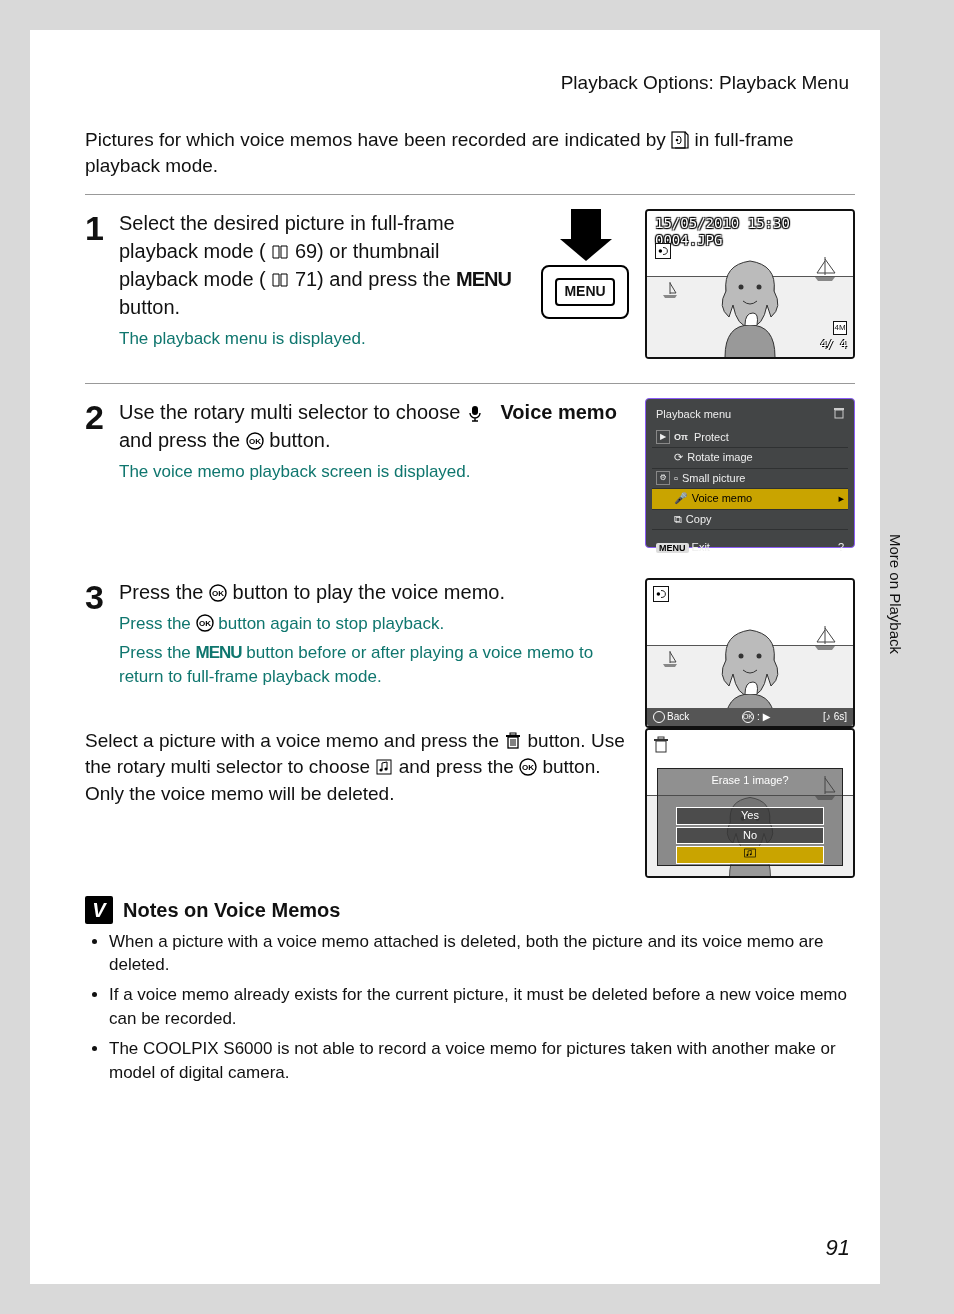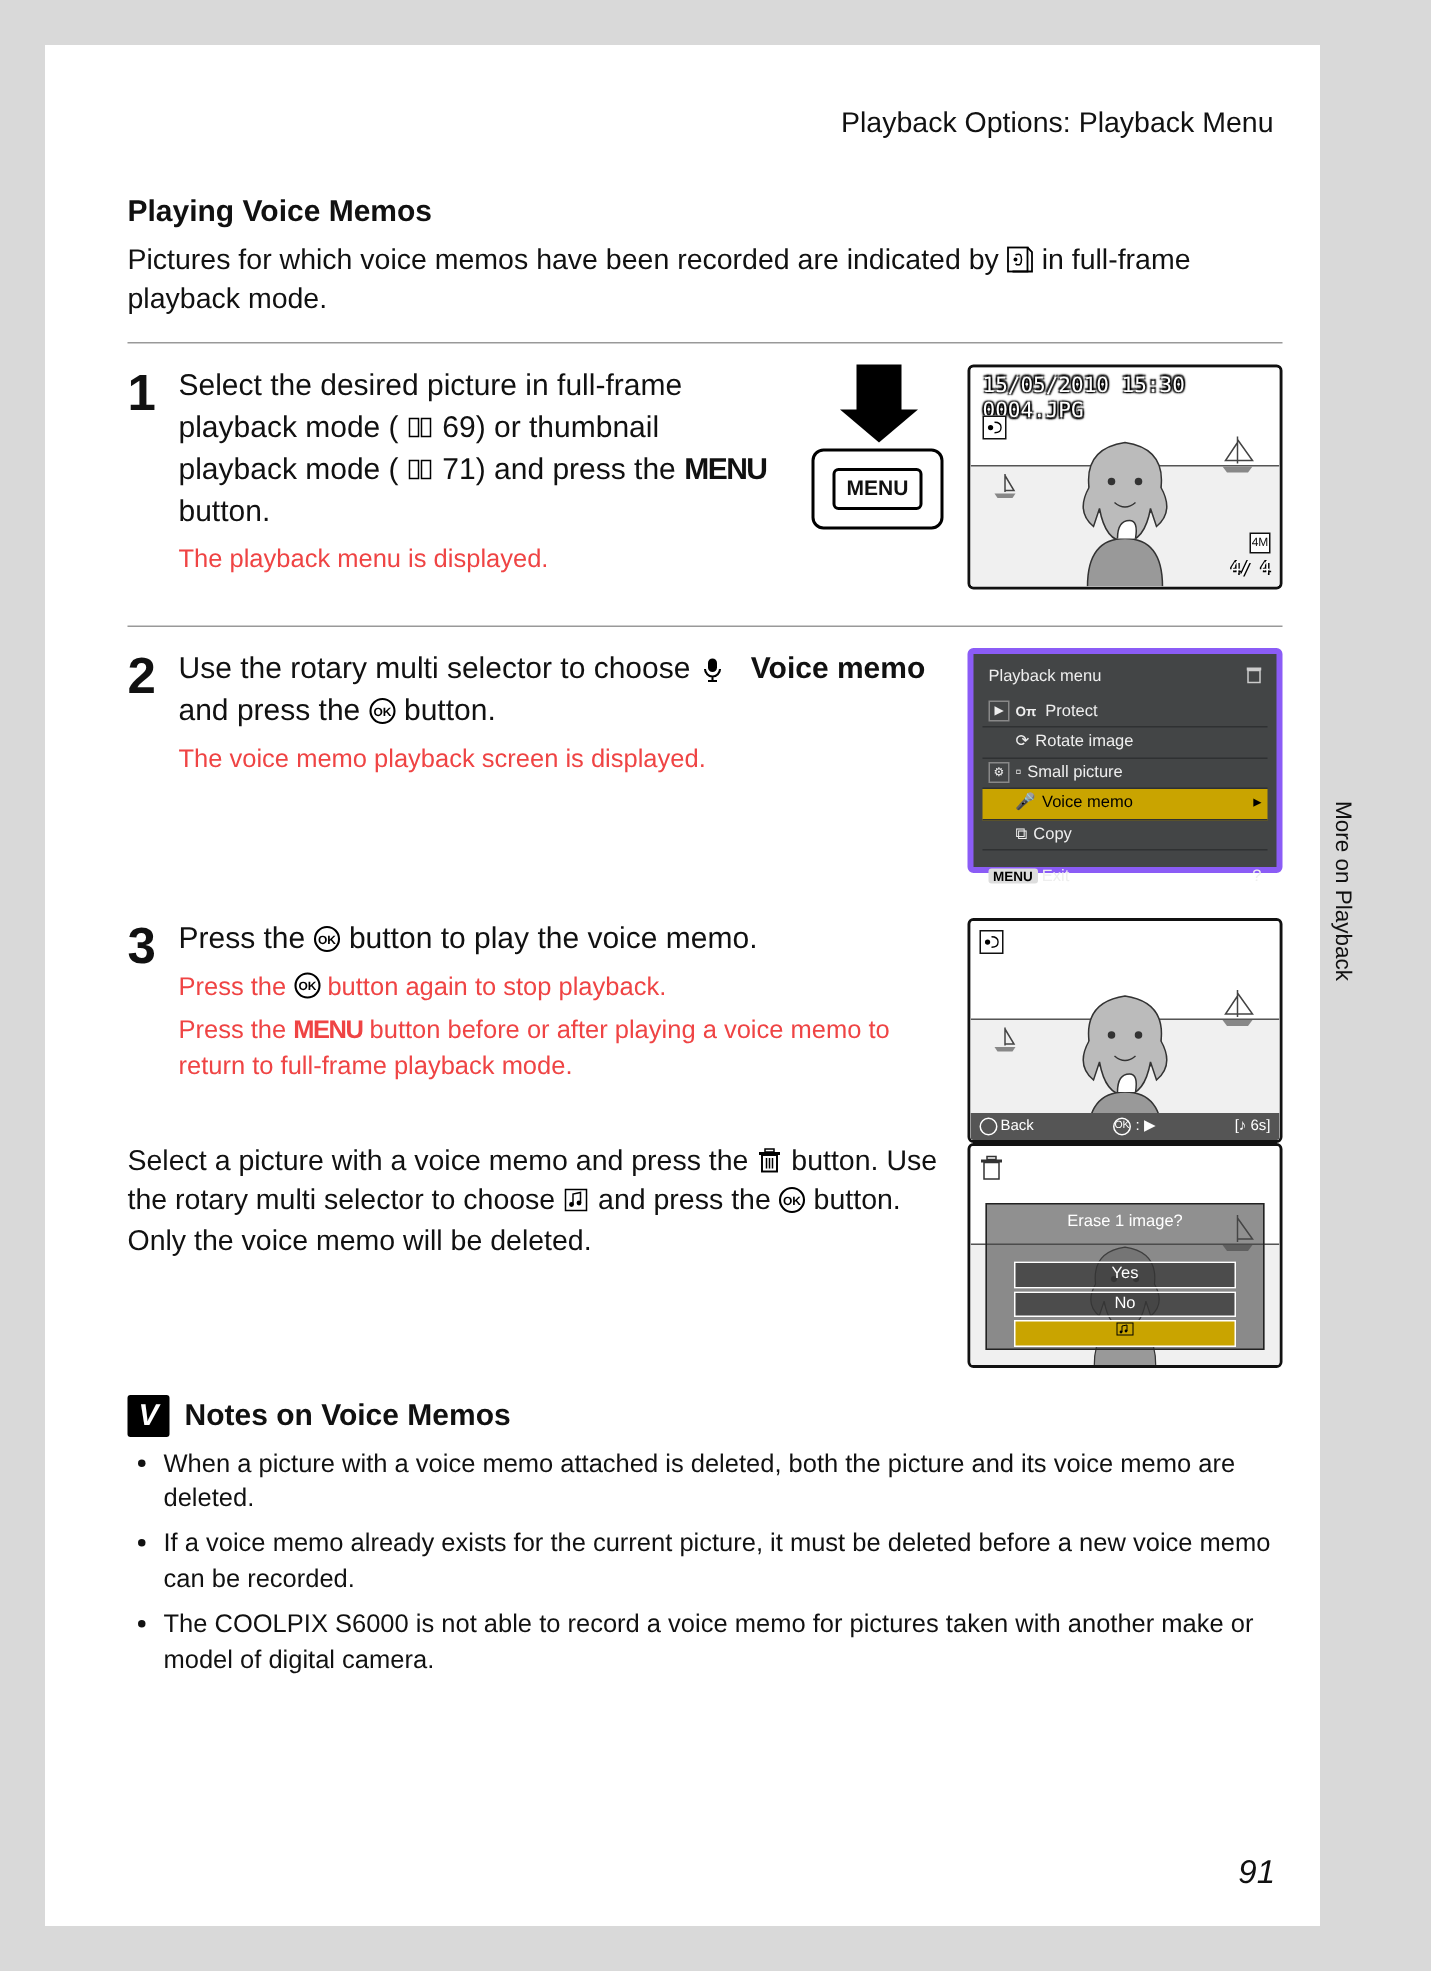--- a/index.html
+++ b/index.html
@@ -39,21 +39,21 @@
   .step-num {
     font-size: 34px;
     font-weight: bold;
     width: 34px;
     flex: 0 0 34px;
     line-height: 1;
     margin-top: 2px;
   }
   .step-body { flex: 1 1 auto; padding-right: 10px; }
   .step-title { font-size: 20px; margin-bottom: 6px; }
-  .step-sub { font-size: 17px; color: #ef4444; margin-bottom: 6px; }
+  .step-sub { font-size: 17px; color: #0f766e; margin-bottom: 6px; }
   .bold { font-weight: bold; }
   .icon-inline {
     display: inline-block;
     vertical-align: -3px;
     width: 18px; height: 18px;
   }
   .row { display: flex; align-items: flex-start; gap: 12px; }
   .col-text { flex: 1 1 auto; }
   .col-illus { flex: 0 0 auto; }
   
@@ -79,21 +79,21 @@
   .screen .overlay-tl {
     position:absolute; top:4px; left:8px; color:#fff; text-shadow:1px 1px 1px #000,-1px -1px 1px #000,1px -1px 1px #000,-1px 1px 1px #000;
     font-family: monospace; font-size:14px; line-height:1.2;
   }
   .screen .overlay-br {
     position:absolute; bottom:4px; right:6px; color:#fff; text-shadow:1px 1px #000,-1px -1px #000; font-family:monospace; font-size:11px;
   }
   .screen .overlay-tr { position:absolute; top:4px; right:6px; width:14px; height:14px; border:1px solid #111; background:#fff; font-size:8px; text-align:center; line-height:12px;}
   .screen .memo-badge { position:absolute; top:32px; left:8px; width:16px; height:16px; border:1px solid #111; background:#fff;}
   .screen-dark {
-    width:210px; height:150px; background:#434546; border:4px solid #8b5cf6; border-radius:4px;
+    width:210px; height:150px; background:#434546; border:1px solid #8b5cf6; border-radius:4px;
     padding:6px; font-size:11px; color:#eee; font-family: Arial,sans-serif;
   }
   .screen-dark .menu-title { display:flex; justify-content:space-between; padding:2px 4px; }
   .screen-dark .menu-list { margin-top:4px; }
   .screen-dark .menu-item {
     display:flex; align-items:center; gap:4px; padding:2px 4px 2px 22px;
     border-bottom:1px solid #2f3132;
     position:relative; font-size:11px;
   }
   .screen-dark .menu-item .leading {
@@ -162,21 +162,20 @@
   
   svg { display:block; }
 </style>
 </head>
 <body>
 
 <div class="page">
 
   <div class="breadcrumb">Playback Options: Playback Menu</div>
 
-  <h2 class="section-head">Playing Voice Memos</h2>
   <p class="para">
     <span>Pictures for which voice memos have been recorded are indicated by </span>
     <span class="icon-inline">
       <svg viewBox="0 0 18 18">
           <rect x="1" y="1" width="13" height="16" fill="none" stroke="#000" stroke-width="1.2"></rect>
           <polyline points="14,1 17,4 17,17 4,17" fill="none" stroke="#000" stroke-width="1.2"></polyline>
           <path d="M6 6 Q10 4 10 9 Q10 14 6 12" fill="none" stroke="#000"></path>
           <circle cx="6" cy="9" r="1.3" fill="#000"></circle>
         </svg>
     </span>

